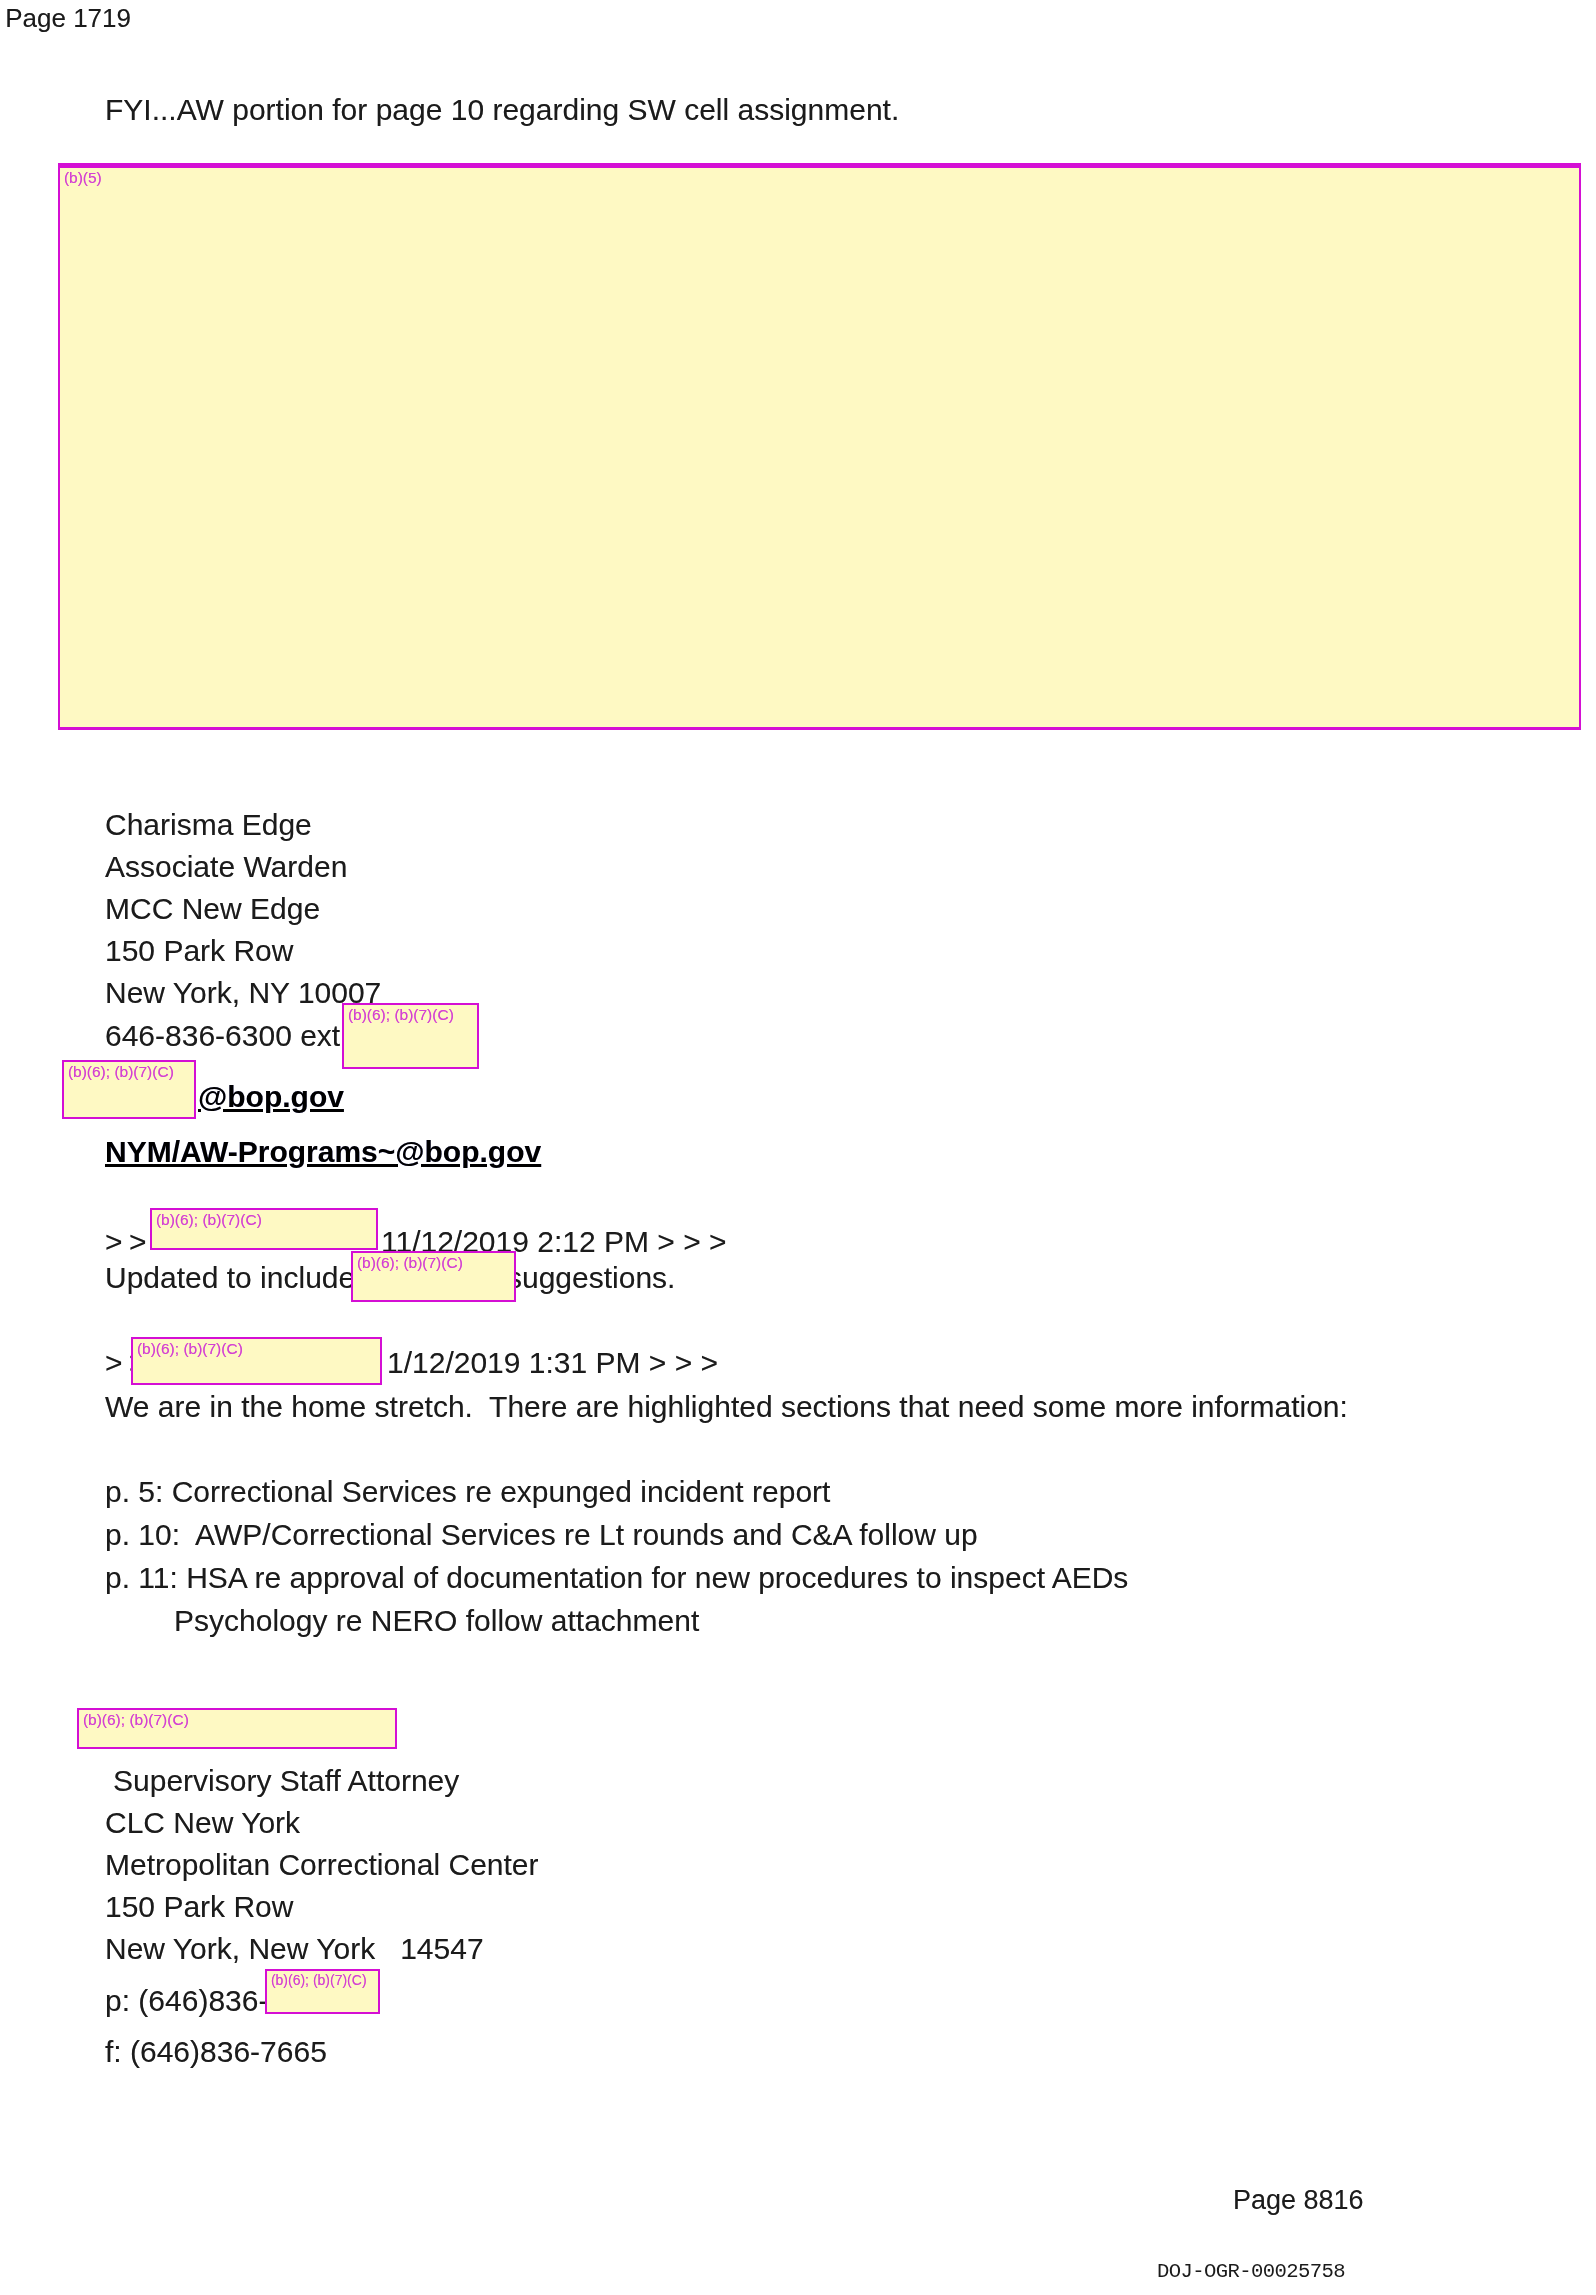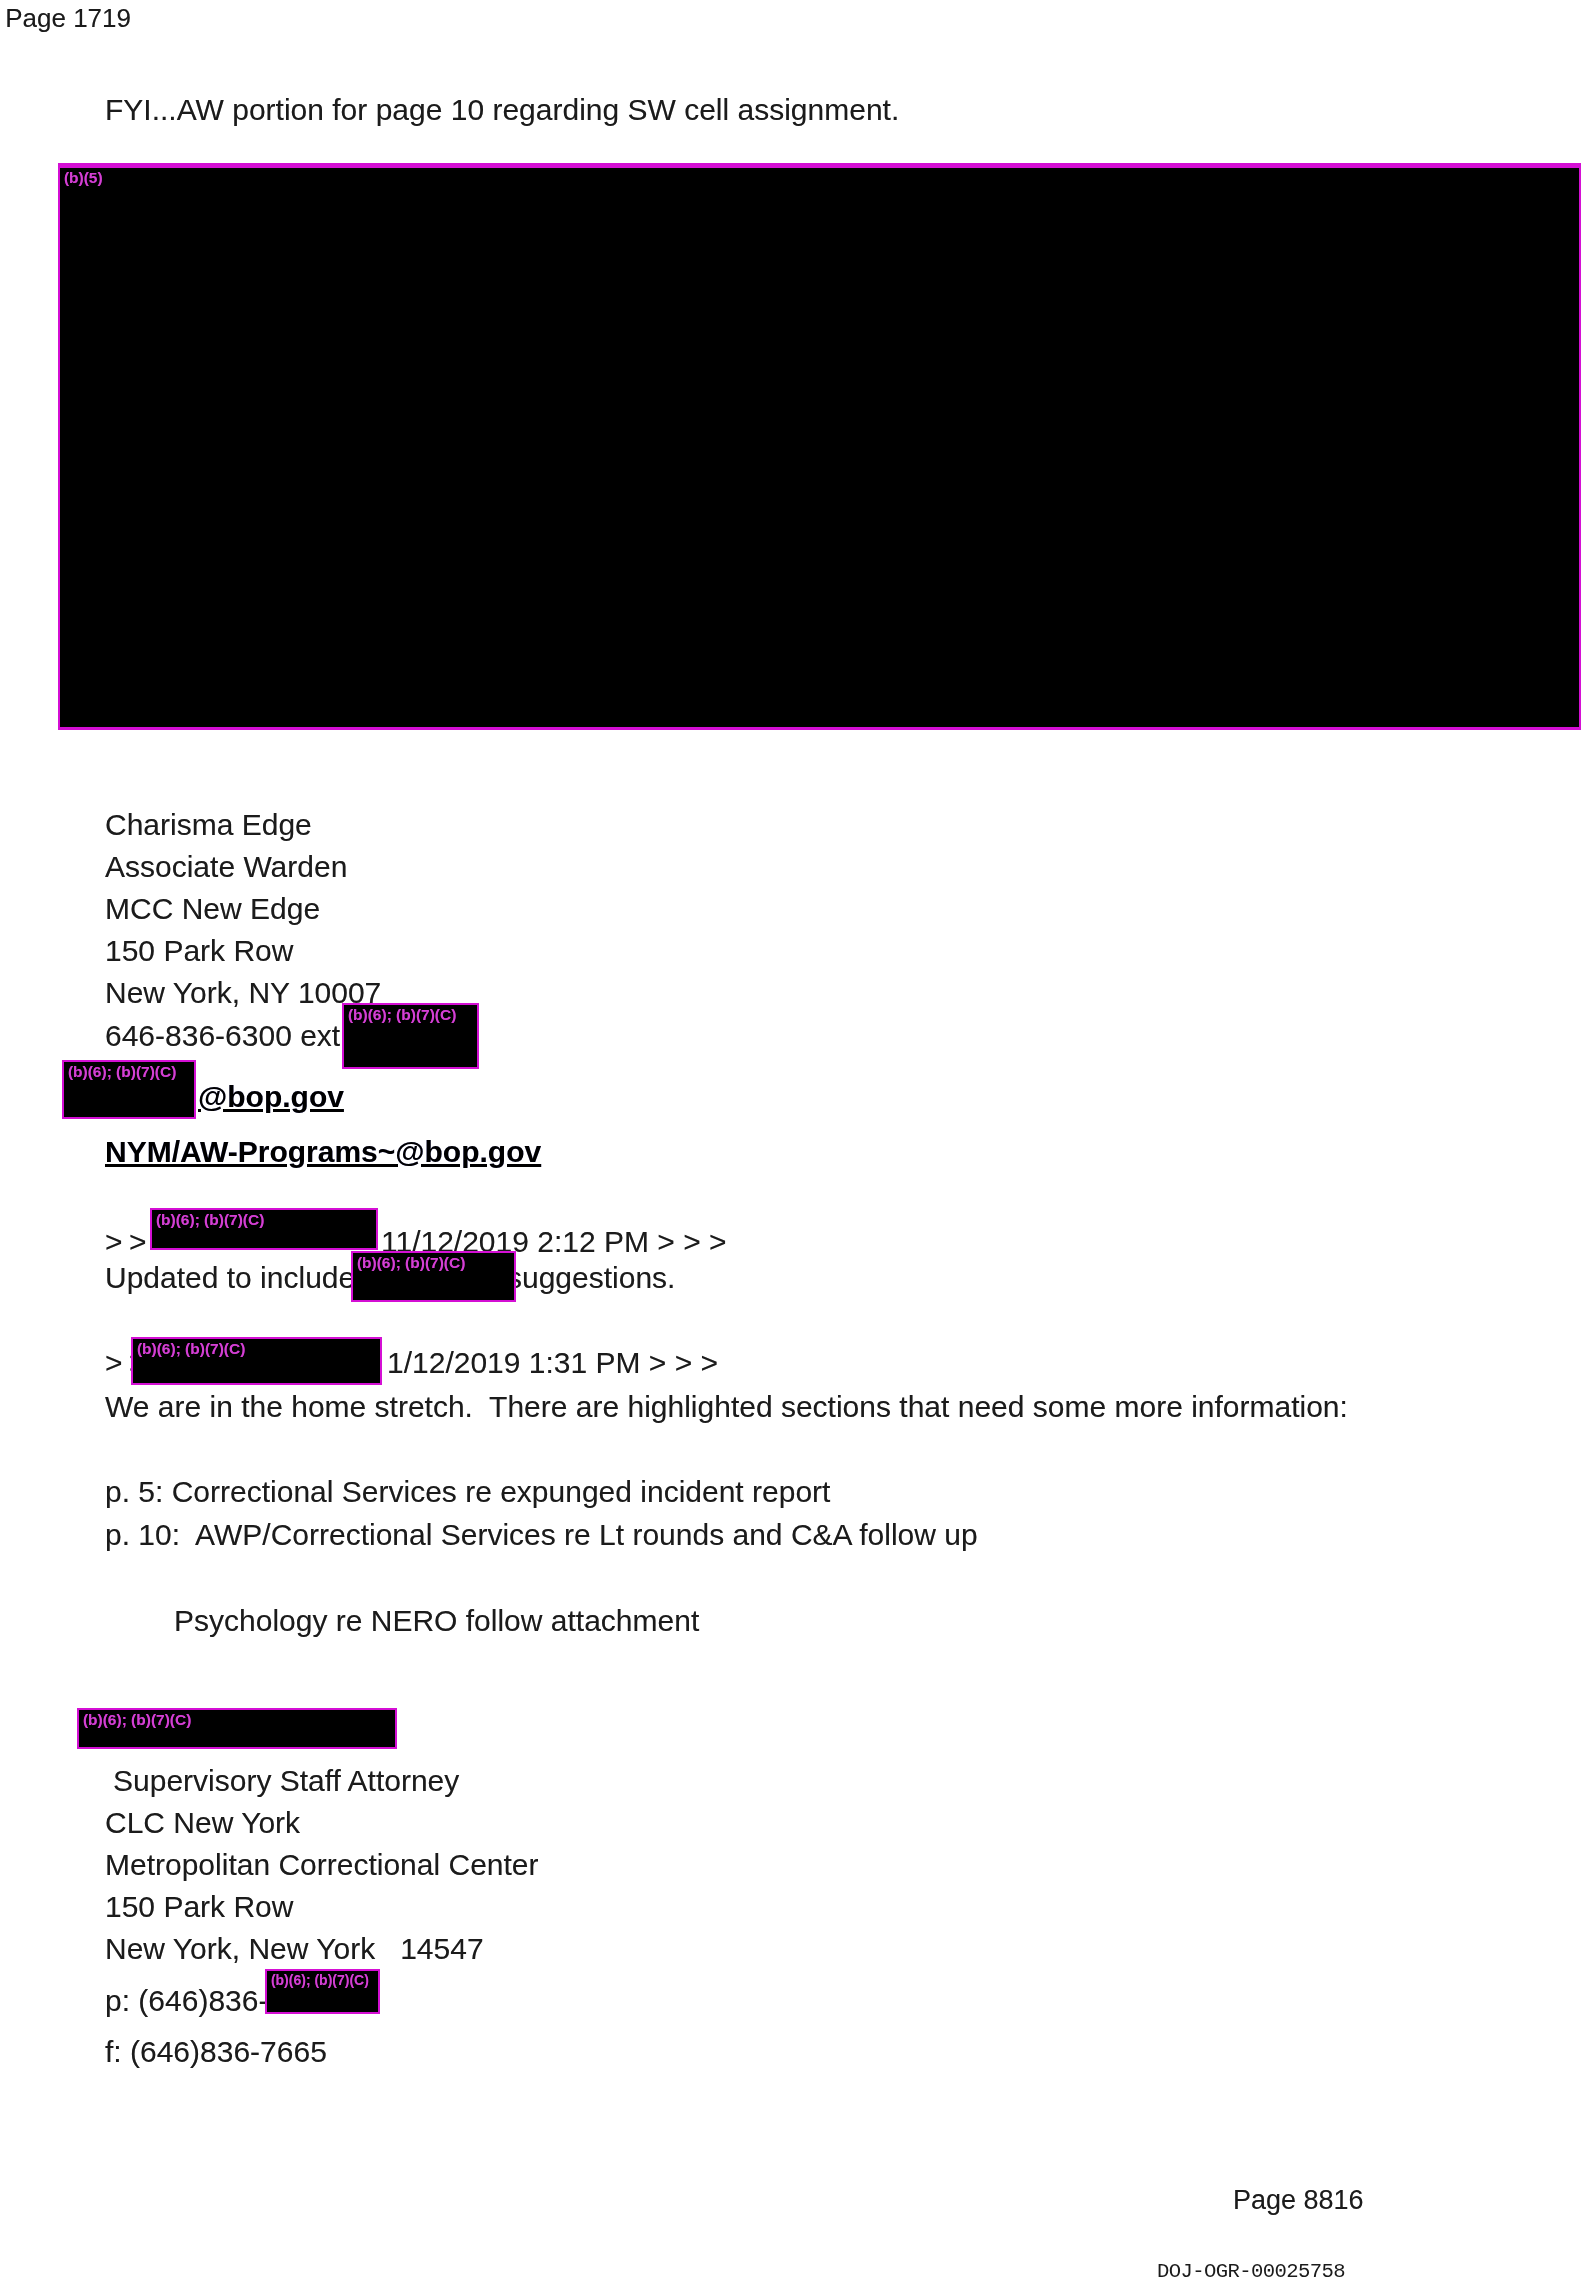--- a/index.html
+++ b/index.html
@@ -9,25 +9,24 @@
     background:#ffffff;
     font-family:"Liberation Sans","DejaVu Sans",sans-serif;
     color:#1b1b1b;
     overflow:hidden;
   }
   .t{position:absolute;white-space:pre;font-size:30px;line-height:1.1;color:#1b1b1b;text-shadow:0 0 0.6px rgba(0,0,0,.35);}
   .small{font-size:26px;}
   .link{color:#000000;text-decoration:underline;text-shadow:0 0 0.6px rgba(35,35,204,.4);font-weight:bold;}
   .redaction{
     position:absolute;
-    background:#000000;
+    background:#fef9c3;
     border:2.6px solid #d40fd4;
     box-sizing:border-box;
     z-index:5;
-    font-weight:bold;
   }
   .redaction .rlabel{
     position:absolute;left:3.9px;top:1.3px;
     font-size:15.5px;color:#d341d3;white-space:pre;
     text-shadow:0 0 0.6px rgba(212,15,212,.5);
   }
   #big-redaction{border-width:5.8px 2.6px 3.2px 2.6px;}
   .mono{font-family:"Liberation Mono","DejaVu Sans Mono",monospace;}
 </style>
 </head>
@@ -76,20 +75,21 @@
   <div class="t" style="left:105px;top:1346px;letter-spacing:6.4px;">&gt;&gt;</div>
   <div class="t" style="left:387px;top:1346px;">1/12/2019 1:31 PM &gt; &gt; &gt;</div>
   <div class="redaction" style="left:131px;top:1337px;width:251px;height:48px;">
     <span class="rlabel">(b)(6); (b)(7)(C)</span>
   </div>
 
   <div class="t" style="left:105px;top:1390px;">We are in the home stretch.  There are highlighted sections that need some more information:</div>
 
   <div class="t" style="left:105px;top:1475px;">p. 5: Correctional Services re expunged incident report</div>
   <div class="t" style="left:105px;top:1518px;">p. 10:  AWP/Correctional Services re Lt rounds and C&amp;A follow up</div>
+  <div class="t" style="left:105px;top:1561px;">p. 11: HSA re approval of documentation for new procedures to inspect AEDs</div>
   <div class="t" style="left:174px;top:1604px;">Psychology re NERO follow attachment</div>
 
   <div class="redaction" style="left:77px;top:1708px;width:320px;height:41px;">
     <span class="rlabel">(b)(6); (b)(7)(C)</span>
   </div>
   <div class="t" style="left:105px;top:1764px;margin-left:8px;">Supervisory Staff Attorney</div>
   <div class="t" style="left:105px;top:1806px;">CLC New York</div>
   <div class="t" style="left:105px;top:1848px;">Metropolitan Correctional Center</div>
   <div class="t" style="left:105px;top:1890px;">150 Park Row</div>
   <div class="t" style="left:105px;top:1932px;">New York, New York   14547</div>

